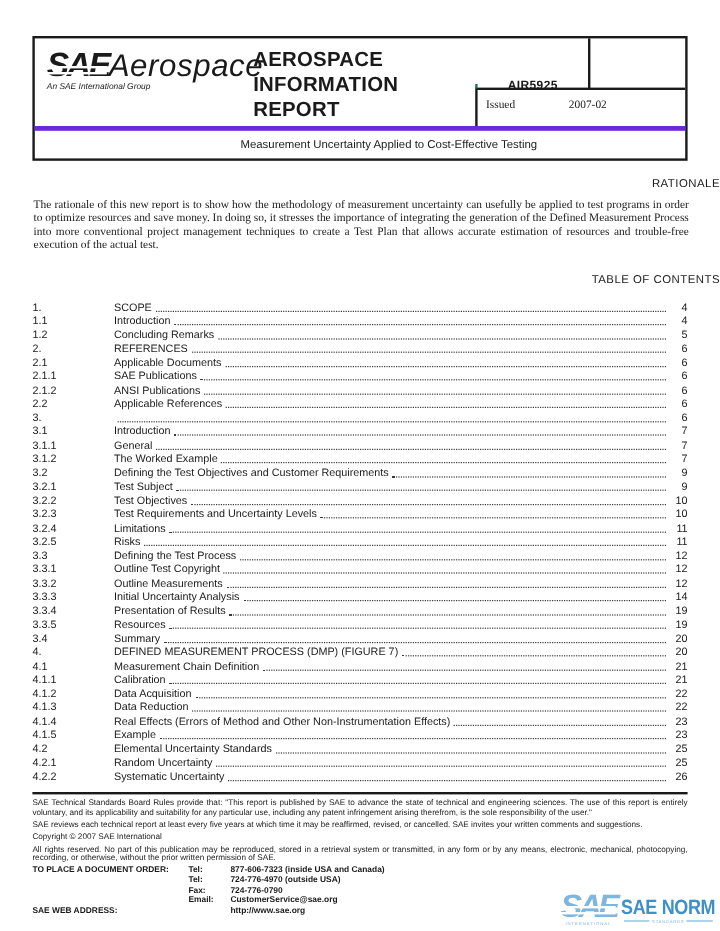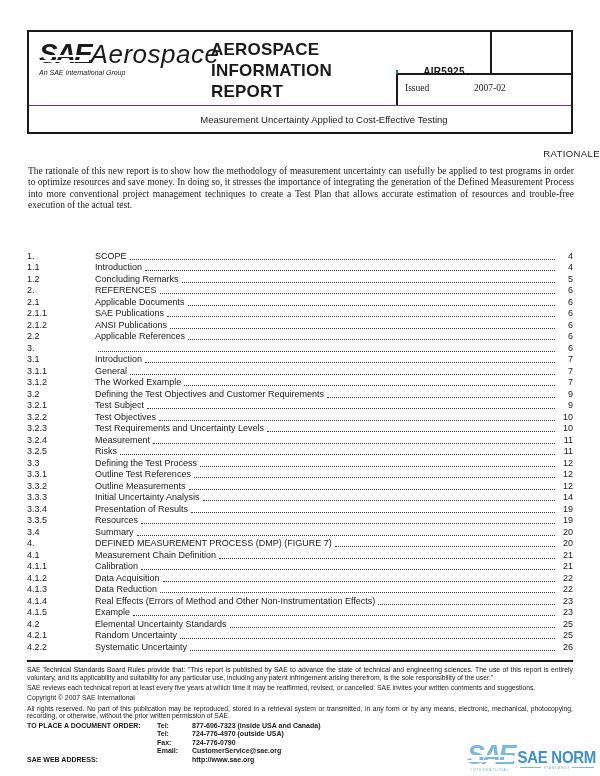--- a/index.html
+++ b/index.html
@@ -17,21 +17,21 @@
     border:2px solid #1a1a1a;
     box-sizing:border-box;
   }
   .cell-logo{grid-column:1;grid-row:1/3;position:relative;}
   .cell-air{grid-column:2;grid-row:1;border-left:2px solid #0f766e;border-bottom:2px solid #1a1a1a;
     display:flex;align-items:center;justify-content:center;font-weight:bold;font-size:10px;letter-spacing:.3px;margin-top:38px;}
   .cell-blank{grid-column:3;grid-row:1;border-left:2px solid #1a1a1a;border-bottom:2px solid #1a1a1a;}
   .cell-issued{grid-column:2/4;grid-row:2;border-left:2px solid #1a1a1a;position:relative;font-size:9.5px;font-family:Liberation Serif, serif;}
   .cell-issued .issued-label{position:absolute;left:7px;top:8px;}
   .cell-issued .issued-date{position:absolute;left:76px;top:8px;}
-  .cell-title{grid-column:1/4;grid-row:3;border-top:1px solid #6d28d9;
+  .cell-title{grid-column:1/4;grid-row:3;border-top:4px solid #6d28d9;
     display:flex;align-items:center;justify-content:center;font-size:9.5px;padding-left:48px;}
   .sae-logo{position:absolute;left:10px;top:9px;}
   .sae-logo-row{display:flex;align-items:baseline;}
   .sae-word{position:relative;font-size:28px;font-weight:bold;font-style:italic;letter-spacing:-2px;line-height:26px;}
   .sae-word .stripe{position:absolute;left:-1px;right:2px;height:2px;background:#ffffff;}
   .sae-word .s1{top:14px;}
   .sae-word .s2{top:19px;}
   .aero-word{font-size:26px;font-style:italic;font-weight:400;letter-spacing:.5px;line-height:26px;}
   .sae-tagline{font-size:7px;font-style:italic;margin-top:2px;}
   .doc-type{position:absolute;left:182px;top:7px;font-size:17px;font-weight:bold;line-height:21px;letter-spacing:.2px;white-space:pre-line;}
@@ -104,20 +104,21 @@
     <div class="cell-issued">
       <span class="issued-label">Issued</span>
       <span class="issued-date">2007-02</span>
     </div>
     <div class="cell-title">Measurement Uncertainty Applied to Cost-Effective Testing</div>
   </div>
 
   <div class="rationale-heading">RATIONALE</div>
   <div class="rationale-text">The rationale of this new report is to show how the methodology of measurement uncertainty can usefully be applied to test programs in order to optimize resources and save money. In doing so, it stresses the importance of integrating the generation of the Defined Measurement Process into more conventional project management techniques to create a Test Plan that allows accurate estimation of resources and trouble-free execution of the actual test.</div>
 
+  <div class="toc-heading">TABLE OF CONTENTS</div>
   <div class="toc-list">
     <div class="toc-row">
       <span class="toc-num">1.</span>
       <span class="toc-title">SCOPE</span>
       <span class="toc-leader"></span>
       <span class="toc-page">4</span>
     </div>
 
     <div class="toc-row">
       <span class="toc-num">1.1</span>
@@ -218,42 +219,42 @@
 
     <div class="toc-row">
       <span class="toc-num">3.2.3</span>
       <span class="toc-title">Test Requirements and Uncertainty Levels</span>
       <span class="toc-leader"></span>
       <span class="toc-page">10</span>
     </div>
 
     <div class="toc-row">
       <span class="toc-num">3.2.4</span>
-      <span class="toc-title">Measurement</span>
+      <span class="toc-title">Limitations</span>
       <span class="toc-leader"></span>
       <span class="toc-page">11</span>
     </div>
 
     <div class="toc-row">
       <span class="toc-num">3.2.5</span>
       <span class="toc-title">Risks</span>
       <span class="toc-leader"></span>
       <span class="toc-page">11</span>
     </div>
 
     <div class="toc-row">
       <span class="toc-num">3.3</span>
       <span class="toc-title">Defining the Test Process</span>
       <span class="toc-leader"></span>
       <span class="toc-page">12</span>
     </div>
 
     <div class="toc-row">
       <span class="toc-num">3.3.1</span>
-      <span class="toc-title">Outline Test References</span>
+      <span class="toc-title">Outline Test Copyright</span>
       <span class="toc-leader"></span>
       <span class="toc-page">12</span>
     </div>
 
     <div class="toc-row">
       <span class="toc-num">3.3.2</span>
       <span class="toc-title">Outline Measurements</span>
       <span class="toc-leader"></span>
       <span class="toc-page">12</span>
     </div>

